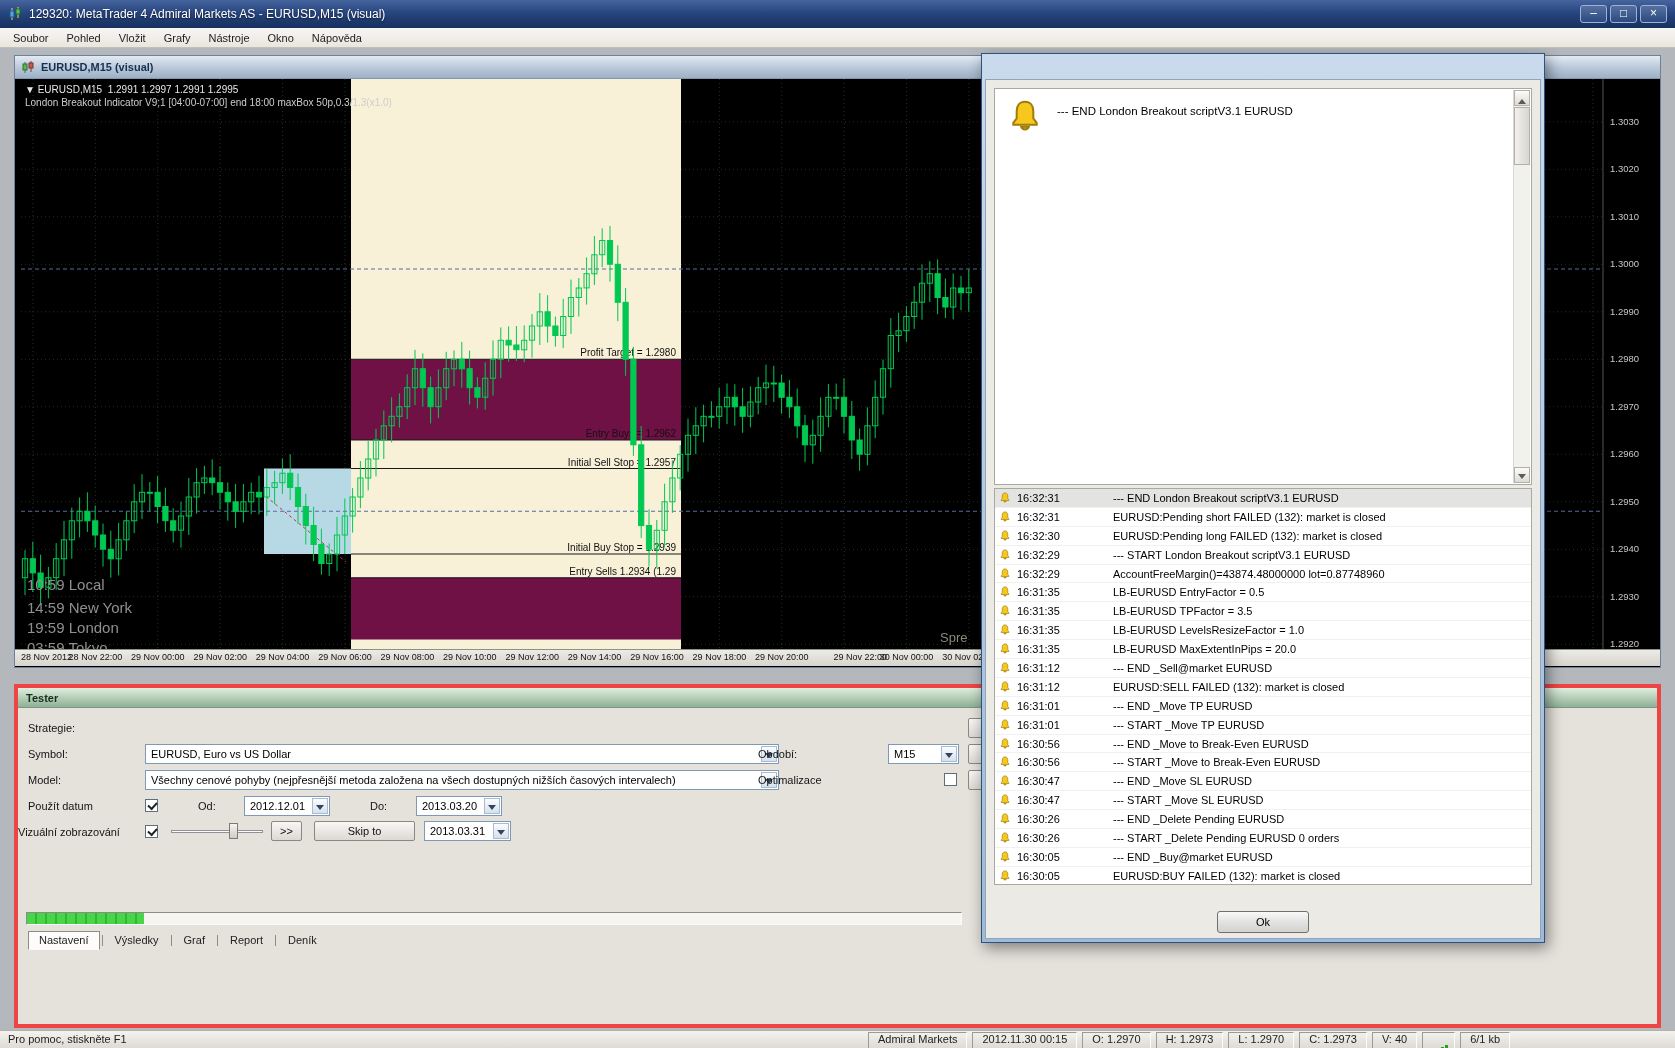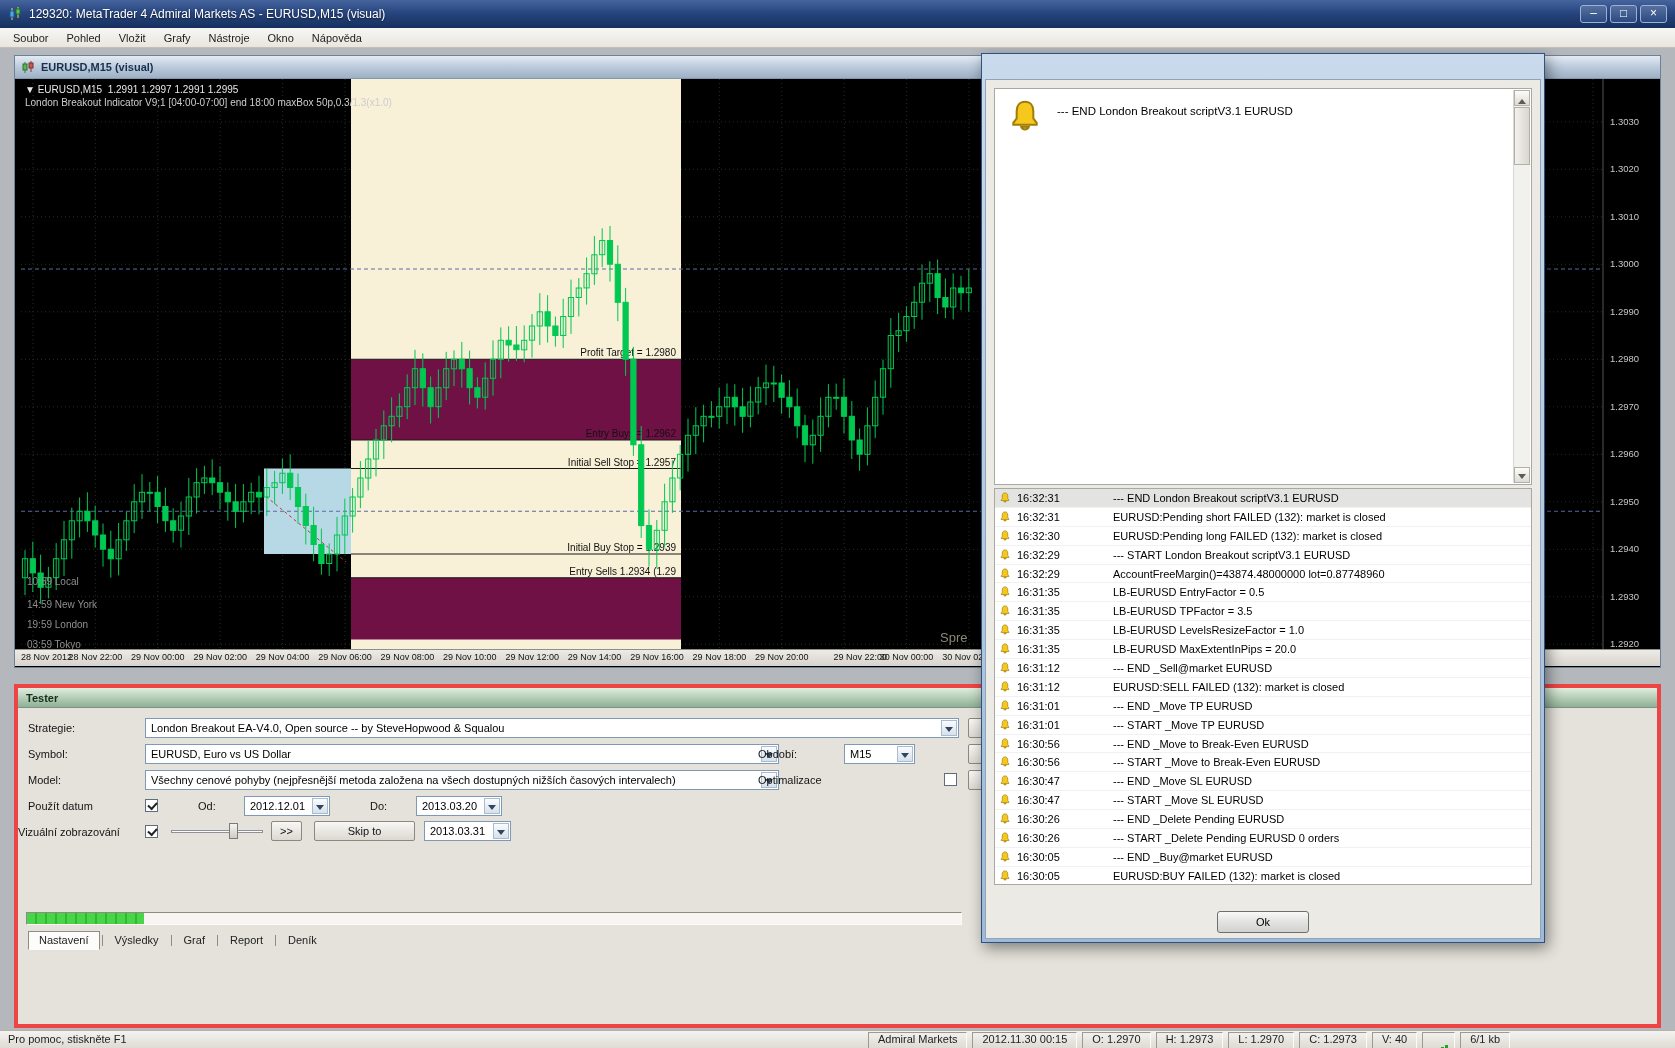--- a/index.html
+++ b/index.html
@@ -28,21 +28,21 @@
   .chart-window { position:absolute; left:14px; top:55px; width:1647px; height:613px;
     border:1px solid #6d8299; background:#000; z-index:5; }
   .chart-titlebar { height:23px; background:linear-gradient(#e3ebf3,#bccadb 50%,#9db0c5);
     border-bottom:1px solid #8498ad; display:flex; align-items:center; gap:6px;
     padding:0 6px; color:#17304f; font-weight:bold; font-size:11px; }
   .chart-area { position:relative; width:1645px; height:570px; background:#000; overflow:hidden; }
   #chart-holder { position:absolute; left:6px; top:0; }
   .chart-info1 { position:absolute; left:10px; top:5px;  color:#e8e8e8; font-size:10px; z-index:3; white-space:pre; }
   .chart-info2 { position:absolute; left:10px; top:18px; color:#cdcdcd; font-size:10px; z-index:3; white-space:pre; }
   #session-labels { position:absolute; inset:0; z-index:3; pointer-events:none; }
-  .session-label { position:absolute; left:12px; color:#8f8f8f; font-size:10px; white-space:nowrap; }
+  .session-label { position:absolute; left:12px; color:#8f8f8f; font-size:15px; white-space:nowrap; }
   .watermark { position:absolute; left:925px; top:551px; color:#8b8877; font-size:13px; z-index:3; }
   .chart-axis { position:relative; height:17px; background:linear-gradient(#edebe6,#d7d4cd);
     border-top:1px solid #8f8f88; overflow:hidden;padding-left:12px; }
   .axis-label { position:absolute; top:2px; font-size:9px; color:#111; white-space:nowrap; transform:translateX(-50%); }
   .axis-label.first { transform:none; }
 
   
   .tester-panel { position:absolute; left:14px; top:684px; width:1647px; height:344px;
     background:#e5e2db; border:4px solid #ef4444; z-index:5; }
   .tester-titlebar { height:20px; line-height:20px; padding-left:8px; font-weight:bold; color:#15301c;
@@ -506,32 +506,28 @@
       <span class="axis-label" style="left: 891.6px;">30 Nov 00:00</span>
       <span class="axis-label" style="left: 954px;">30 Nov 02:00</span>
     </div>
 </div>
 
 <div class="tester-panel">
   <div class="tester-titlebar">Tester</div>
   <div class="tester-body">
 
     <span class="tlabel" style="left:10px;top:10px;width:113px">Strategie:</span>
-    <div class="combo" style="left:127px;top:10px;width:814px">
-      <span class="combo-val">London Breakout EA-V4.0, Open source -- by SteveHopwood &amp; Squalou</span>
-      <span class="combo-arrow"></span>
-    </div>
 
     <span class="tlabel" style="left:10px;top:36px;width:113px">Symbol:</span>
     <div class="combo" style="left:127px;top:36px;width:634px">
       <span class="combo-val">EURUSD, Euro vs US Dollar</span>
       <span class="combo-arrow"></span>
     </div>
     <span class="tlabel" style="left:740px;top:36px;width:126px">Období:</span>
-    <div class="combo" style="left:826px;top:36px;width:71px">
+    <div class="combo" style="left:870px;top:36px;width:71px">
       <span class="combo-val">M15</span>
       <span class="combo-arrow"></span>
     </div>
 
     <span class="tlabel" style="left:10px;top:62px;width:113px">Model:</span>
     <div class="combo" style="left:127px;top:62px;width:634px">
       <span class="combo-val">Všechny cenové pohyby (nejpřesnější metoda založena na všech dostupných nižších časových intervalech)</span>
       <span class="combo-arrow"></span>
     </div>
     <span class="tlabel" style="left:740px;top:62px;width:180px">Optimalizace</span>

